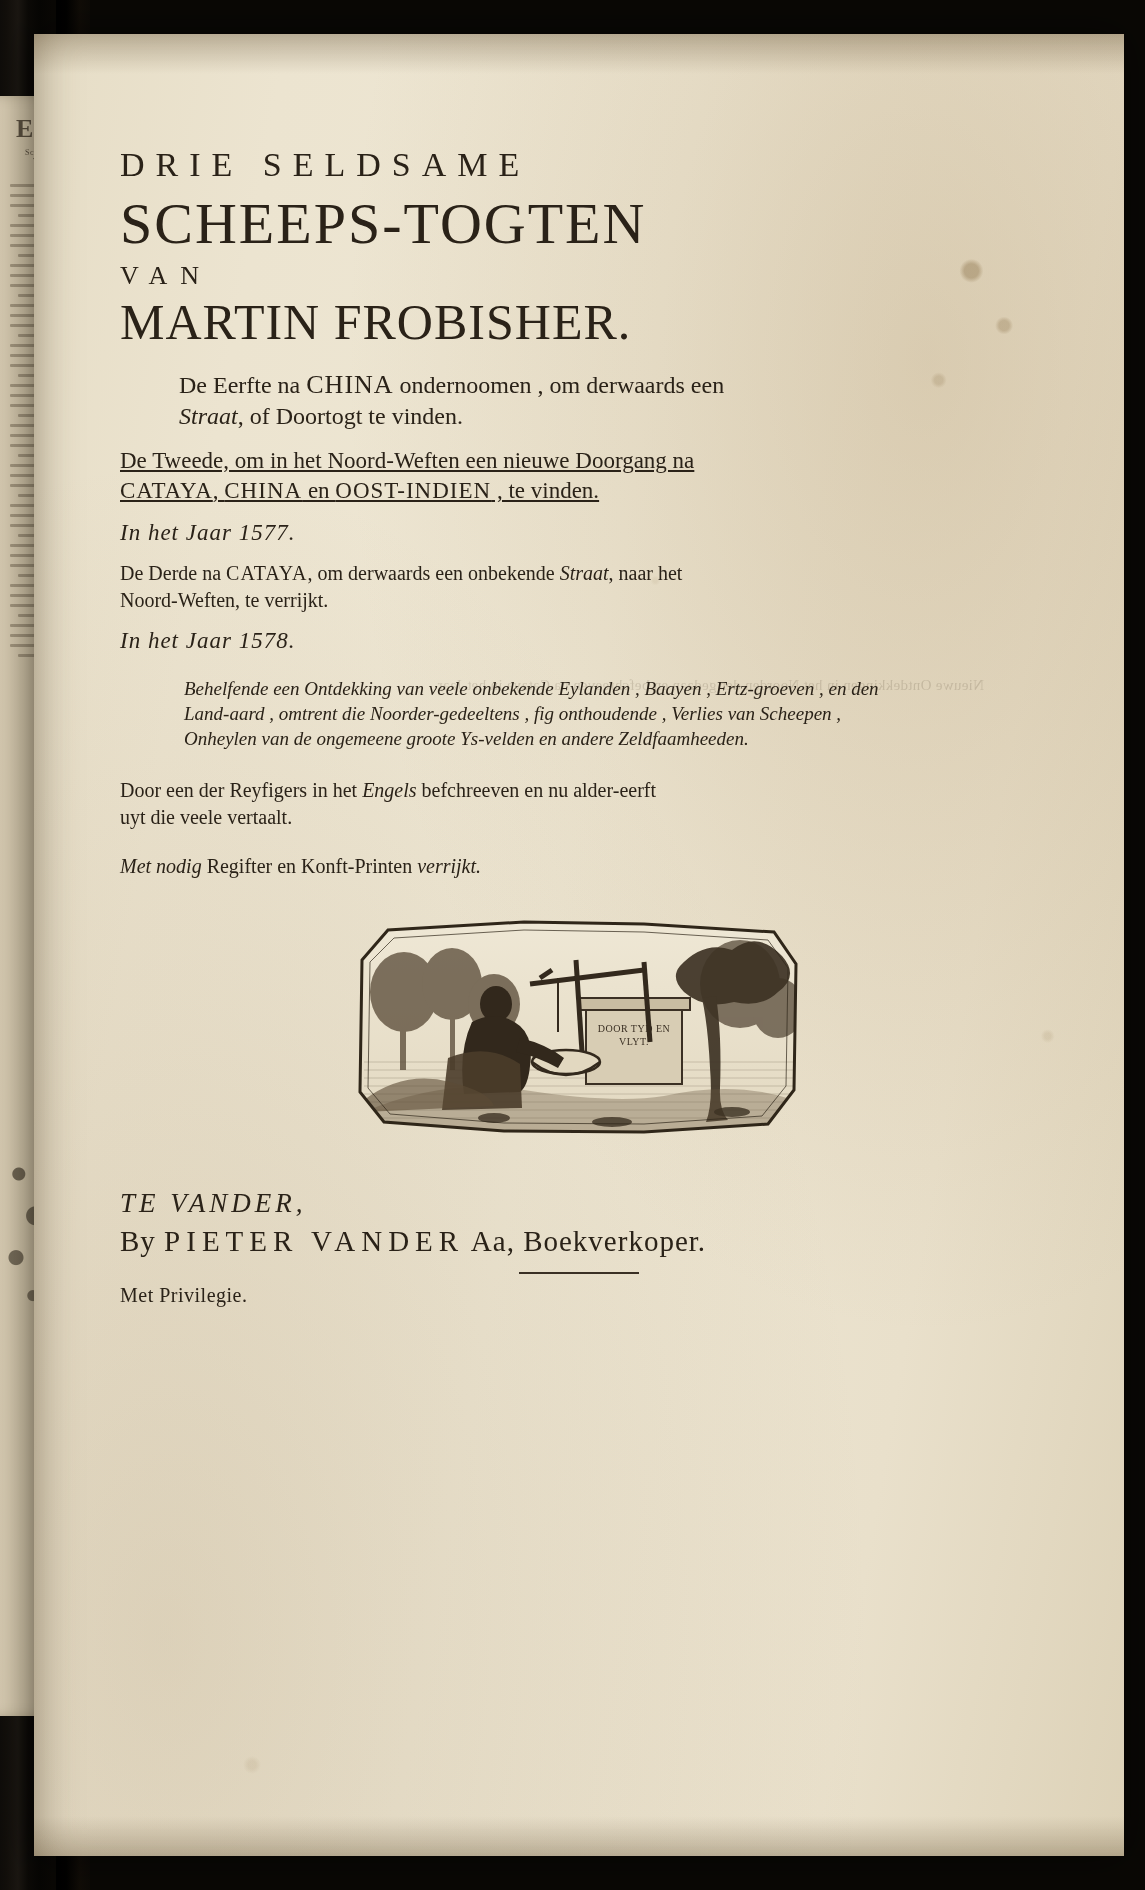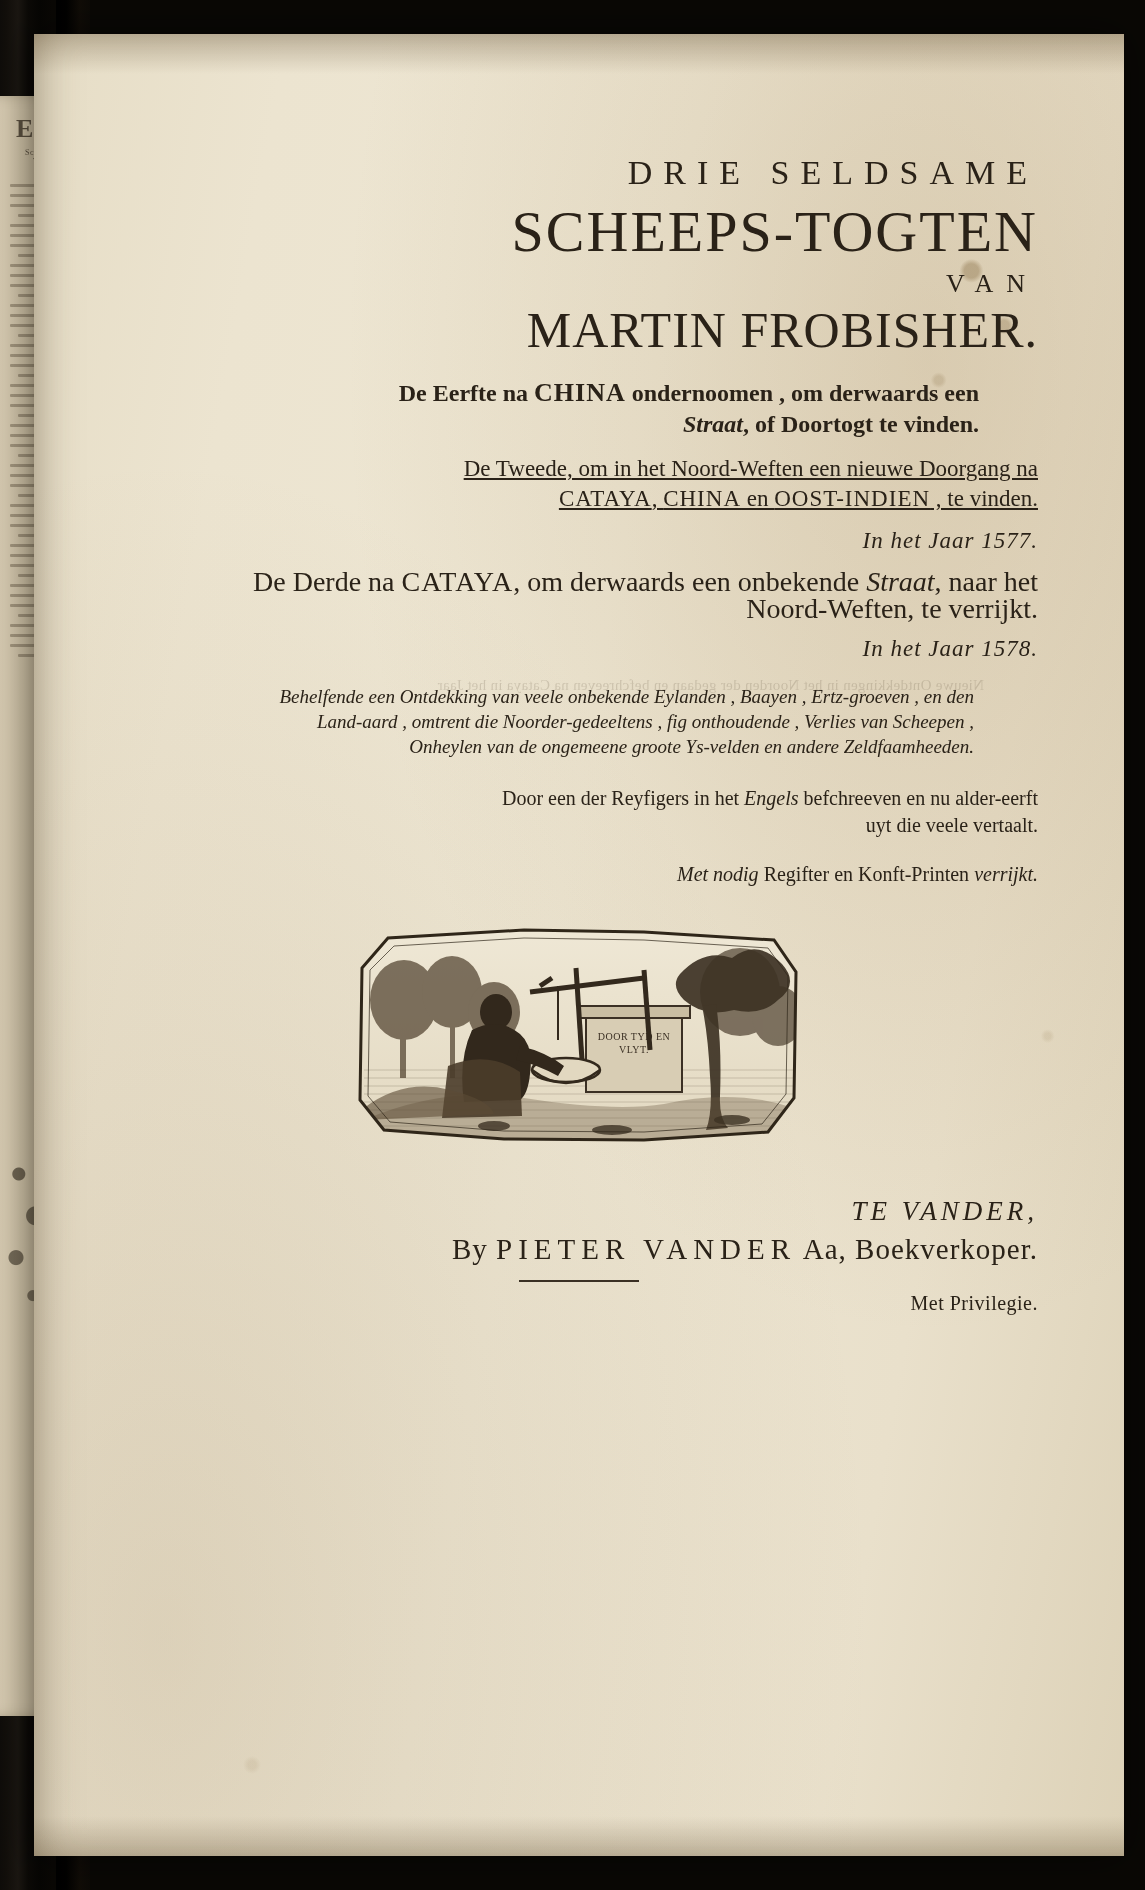--- a/index.html
+++ b/index.html
@@ -162,22 +162,21 @@
     letter-spacing: 0.3px;
     transform: scaleX(-1);
     pointer-events: none;
   }
 
   .content {
     position: relative;
     z-index: 3;
     padding: 112px 86px 0 86px;
     color: #2a2218;
-    text-align: right;
-    margin-top: 8px;
+    text-align: left;
   }
 
   .t-l1 {
     font-size: 34px;
     letter-spacing: 11px;
     margin: 0 0 6px 0;
     font-weight: 400;
   }
   .t-l2 {
     font-size: 58px;
@@ -194,21 +193,20 @@
     font-size: 50px;
     letter-spacing: 1px;
     margin: 0 0 18px 0;
   }
 
   .para {
     font-size: 24px;
     line-height: 31px;
     margin: 16px auto 0 auto;
     max-width: 800px;
-    font-weight: bold;
   }
   .para .caps {
     font-variant: small-caps;
     letter-spacing: 1px;
     font-size: 26px;
   }
   .smallcaps {
     font-variant: small-caps;
     letter-spacing: 1px;
   }
@@ -221,21 +219,21 @@
     letter-spacing: 1px;
   }
 
   .voyage2 {
     font-size: 23px;
     line-height: 30px;
     margin-top: 14px;
     text-decoration: underline;
   }
   .voyage3 {
-    font-size: 28px;
+    font-size: 20px;
     line-height: 27px;
     margin-top: 14px;
   }
   .behelsende {
     font-size: 19px;
     font-style: italic;
     line-height: 25px;
     margin-top: 22px;
     max-width: 790px;
     margin-left: auto;

